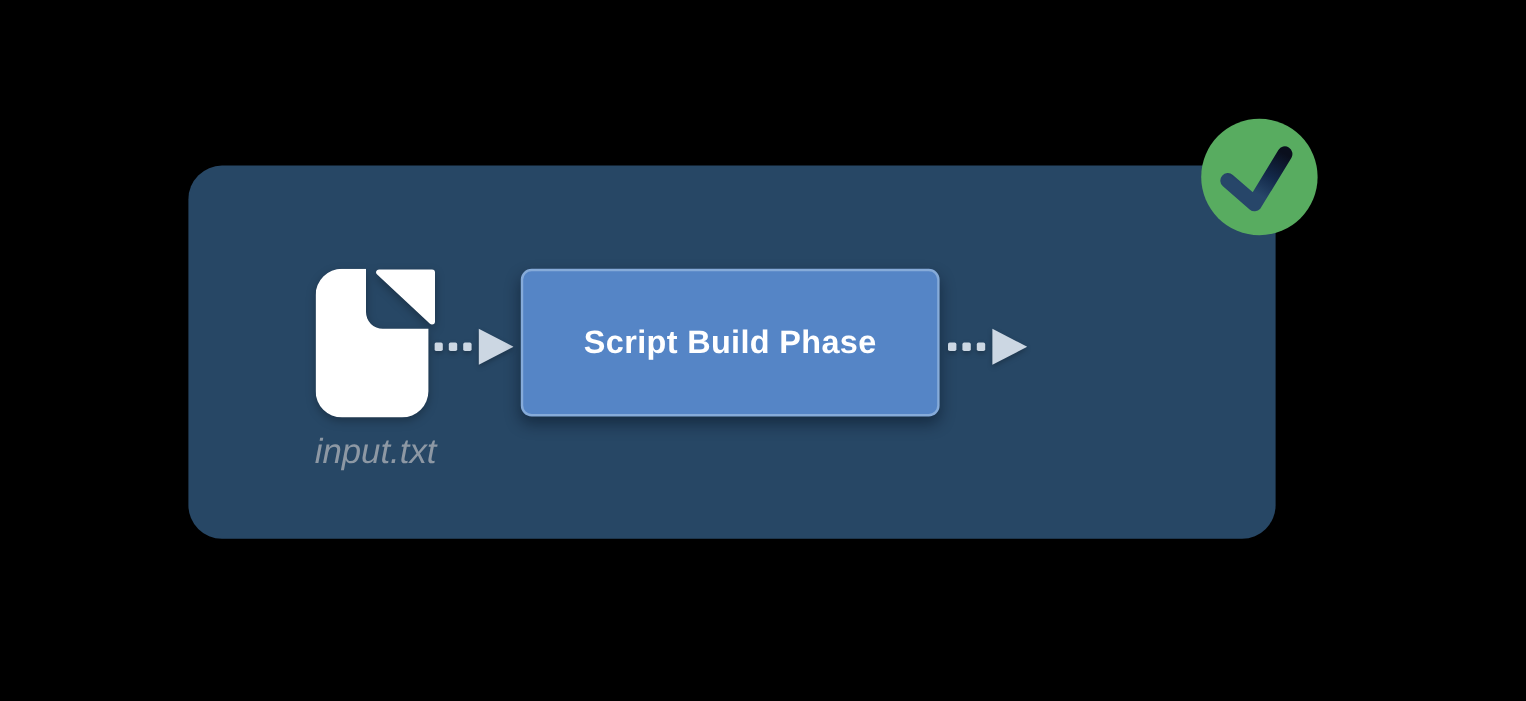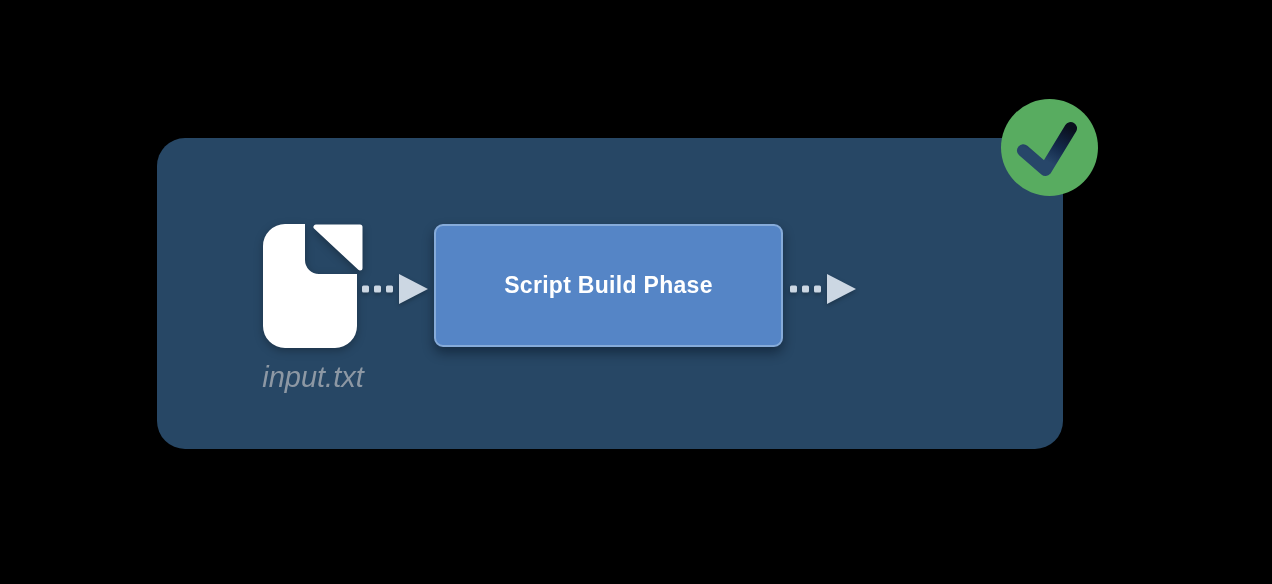--- a/index.html
+++ b/index.html
@@ -65,21 +65,21 @@
     left: 277px; top: 86px;
     width: 349px; height: 123px;
     background: var(--process-box-fill);
     border: 2px solid var(--process-box-border);
     border-radius: 9px;
     box-shadow: 0 6px 12px rgba(0, 10, 25, 0.45);
     display: flex; align-items: center; justify-content: center;
   }
   .process-box-label {
     color: var(--process-box-text);
-    font-size: 23px;
+    font-size: 27px;
     font-weight: 700;
     letter-spacing: 0.3px;
     white-space: nowrap;
   }
   .badge {
     position: absolute;
     left: 1001px; top: 99px;
     width: 97px; height: 97px;
     border-radius: 50%;
     background: var(--badge-green);

